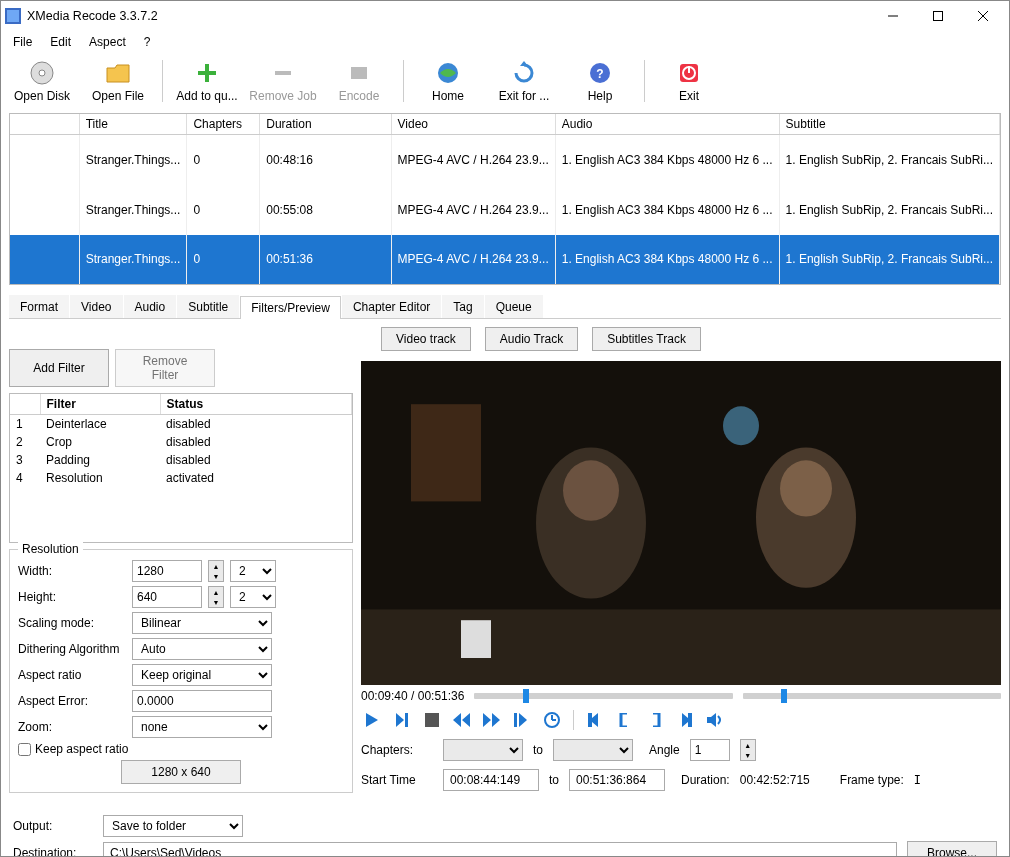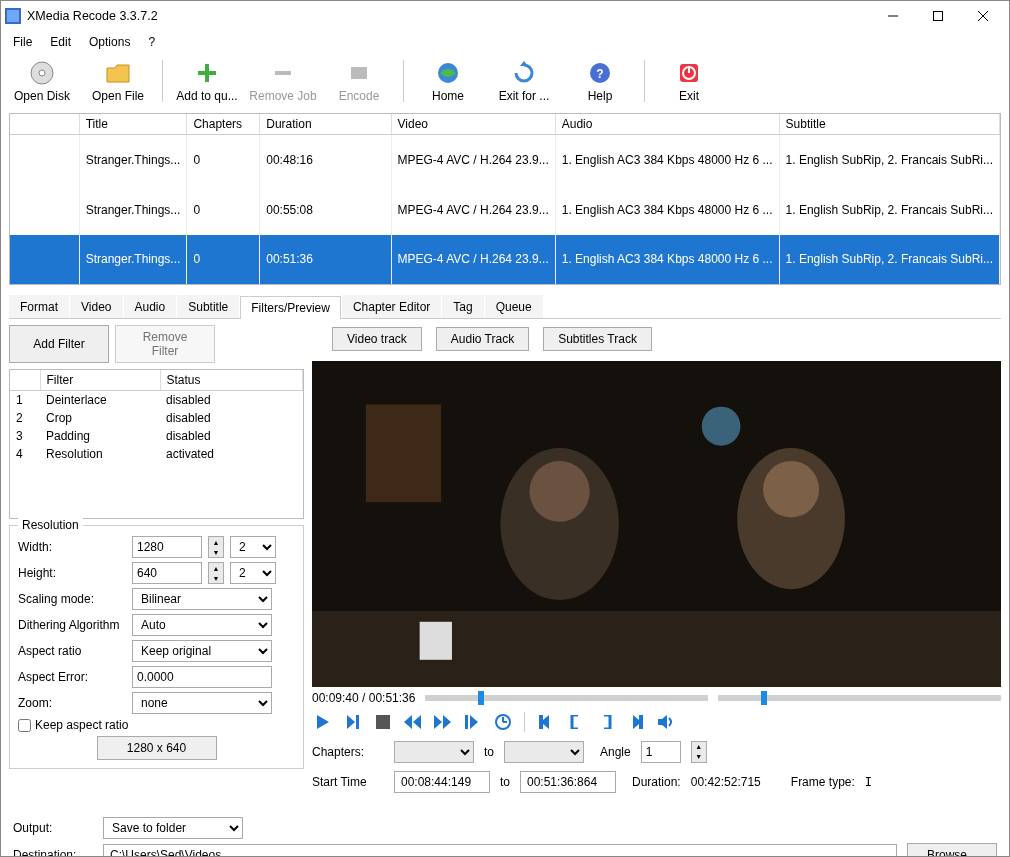--- a/index.html
+++ b/index.html
@@ -27,28 +27,28 @@
 .file-table .col2 { width: 75px; }
 .file-table .col3 { width: 145px; }
 .file-table .col4 { width: 150px; }
 .file-table .col5 { width: 200px; }
 
 .tabs-row { display: flex; margin-top: 10px; border-bottom: 1px solid #ccc; }
 .tab { padding: 4px 10px; cursor: pointer; border: 1px solid transparent; border-bottom: none; font-size: 12px; background: #f4f4f4; margin-right: 1px; }
 .tab.active { background: #fff; border-color: #ccc; position: relative; top: 1px; }
 
 .tab-body { display: flex; gap: 8px; padding: 6px 0; }
-.left-panel { width: 295px; display: flex; flex-direction: column; gap: 6px; }
+.left-panel { width: 344px; display: flex; flex-direction: column; gap: 6px; margin-top: 24px; }
 .right-panel { flex: 1; display: flex; flex-direction: column; gap: 4px; }
 
 .btn { padding: 4px 14px; border: 1px solid #aaa; background: #efefef; cursor: pointer; font-size: 12px; }
 .btn.disabled { color: #737373; border-color: #ccc; background: #f7f7f7; }
 .filter-btns { display: flex; gap: 6px; }
 .filter-table { border: 1px solid #bbb; width: 100%; border-collapse: collapse; }
-.filter-table th { text-align: left; padding: 3px 6px; font-weight: normal; border-right: 1px solid #ddd; border-bottom: 1px solid #ccc; }
+.filter-table th { text-align: left; padding: 3px 6px; font-weight: bold; border-right: 1px solid #ddd; border-bottom: 1px solid #ccc; }
 .filter-table td { padding: 2px 6px; }
 .filter-table-wrap { height: 150px; overflow: hidden; border: 1px solid #bbb; }
 .filter-table-wrap .filter-table { border: none; }
 
 .group-box { border: 1px solid #ccc; padding: 6px 8px 8px; position: relative; }
 .group-box > .legend { position: absolute; top: -8px; left: 8px; background: #fff; padding: 0 4px; font-size: 12px; }
 .form-row { display: flex; align-items: center; gap: 6px; margin: 4px 0; }
 .form-row label { width: 108px; font-size: 12px; }
 .num-input, .txt-input, .select { border: 1px solid #aaa; padding: 2px 4px; font-size: 12px; height: 22px; }
 .num-input { width: 70px; }
@@ -104,21 +104,21 @@
       <svg width="10" height="10">
         <line x1="0" y1="0" x2="10" y2="10" stroke="#000"></line>
         <line x1="10" y1="0" x2="0" y2="10" stroke="#000"></line>
       </svg>
     </div>
 </div>
 
 <div class="menubar">
   <div class="menu-item">File</div>
   <div class="menu-item">Edit</div>
-  <div class="menu-item">Options</div>
+  <div class="menu-item">Aspect</div>
   <div class="menu-item">?</div>
 </div>
 
 <div class="toolbar">
   <div class="tool-btn">
       <span class="tool-icon">
         <svg width="26" height="26">
           <circle cx="13" cy="13" r="11" fill="#ddd" stroke="#888"></circle>
           <circle cx="13" cy="13" r="3" fill="#fff" stroke="#888"></circle>
         </svg>

